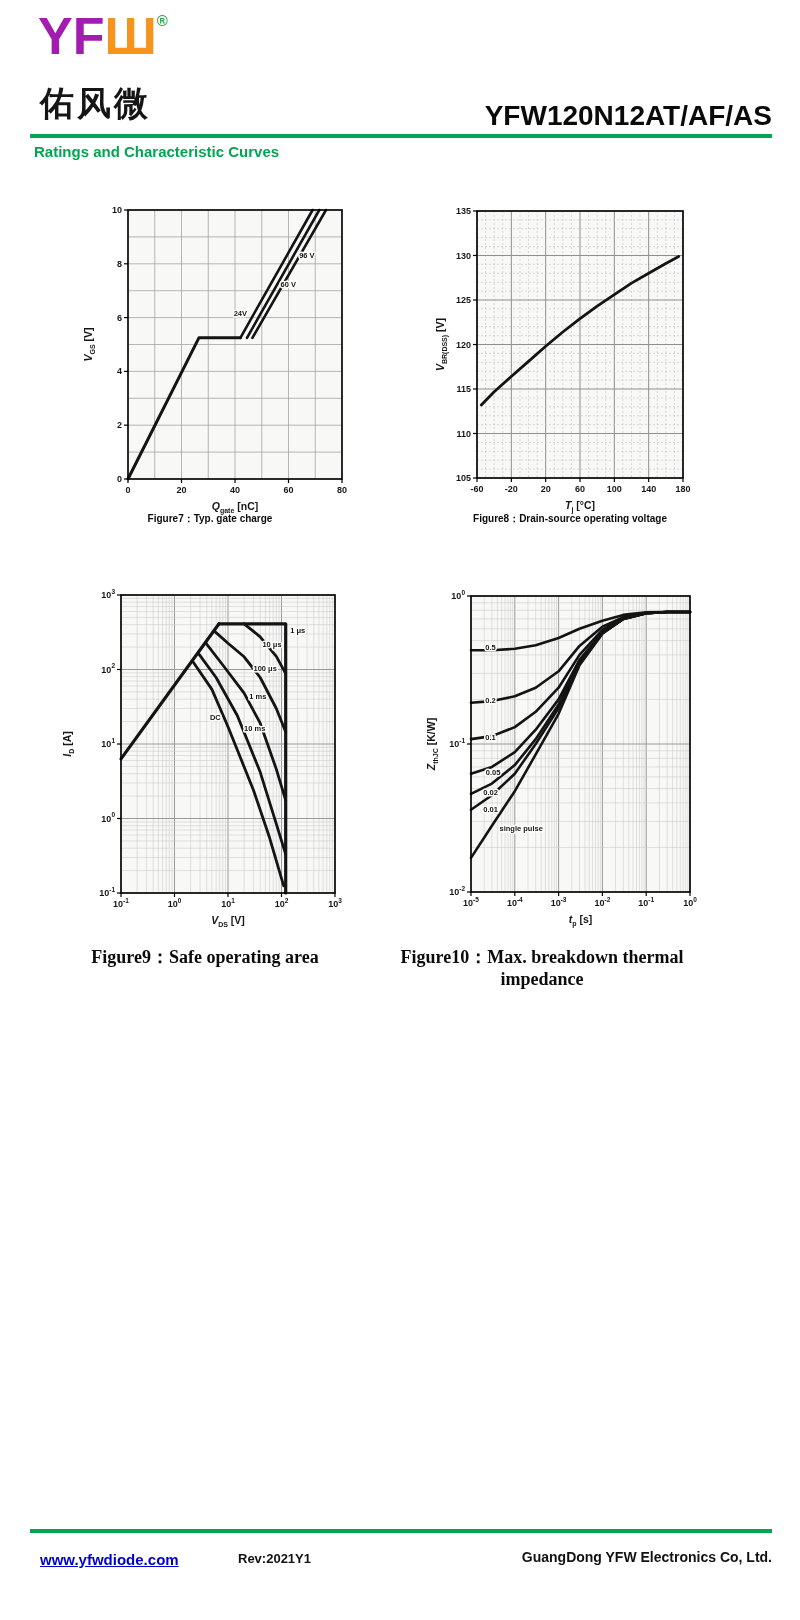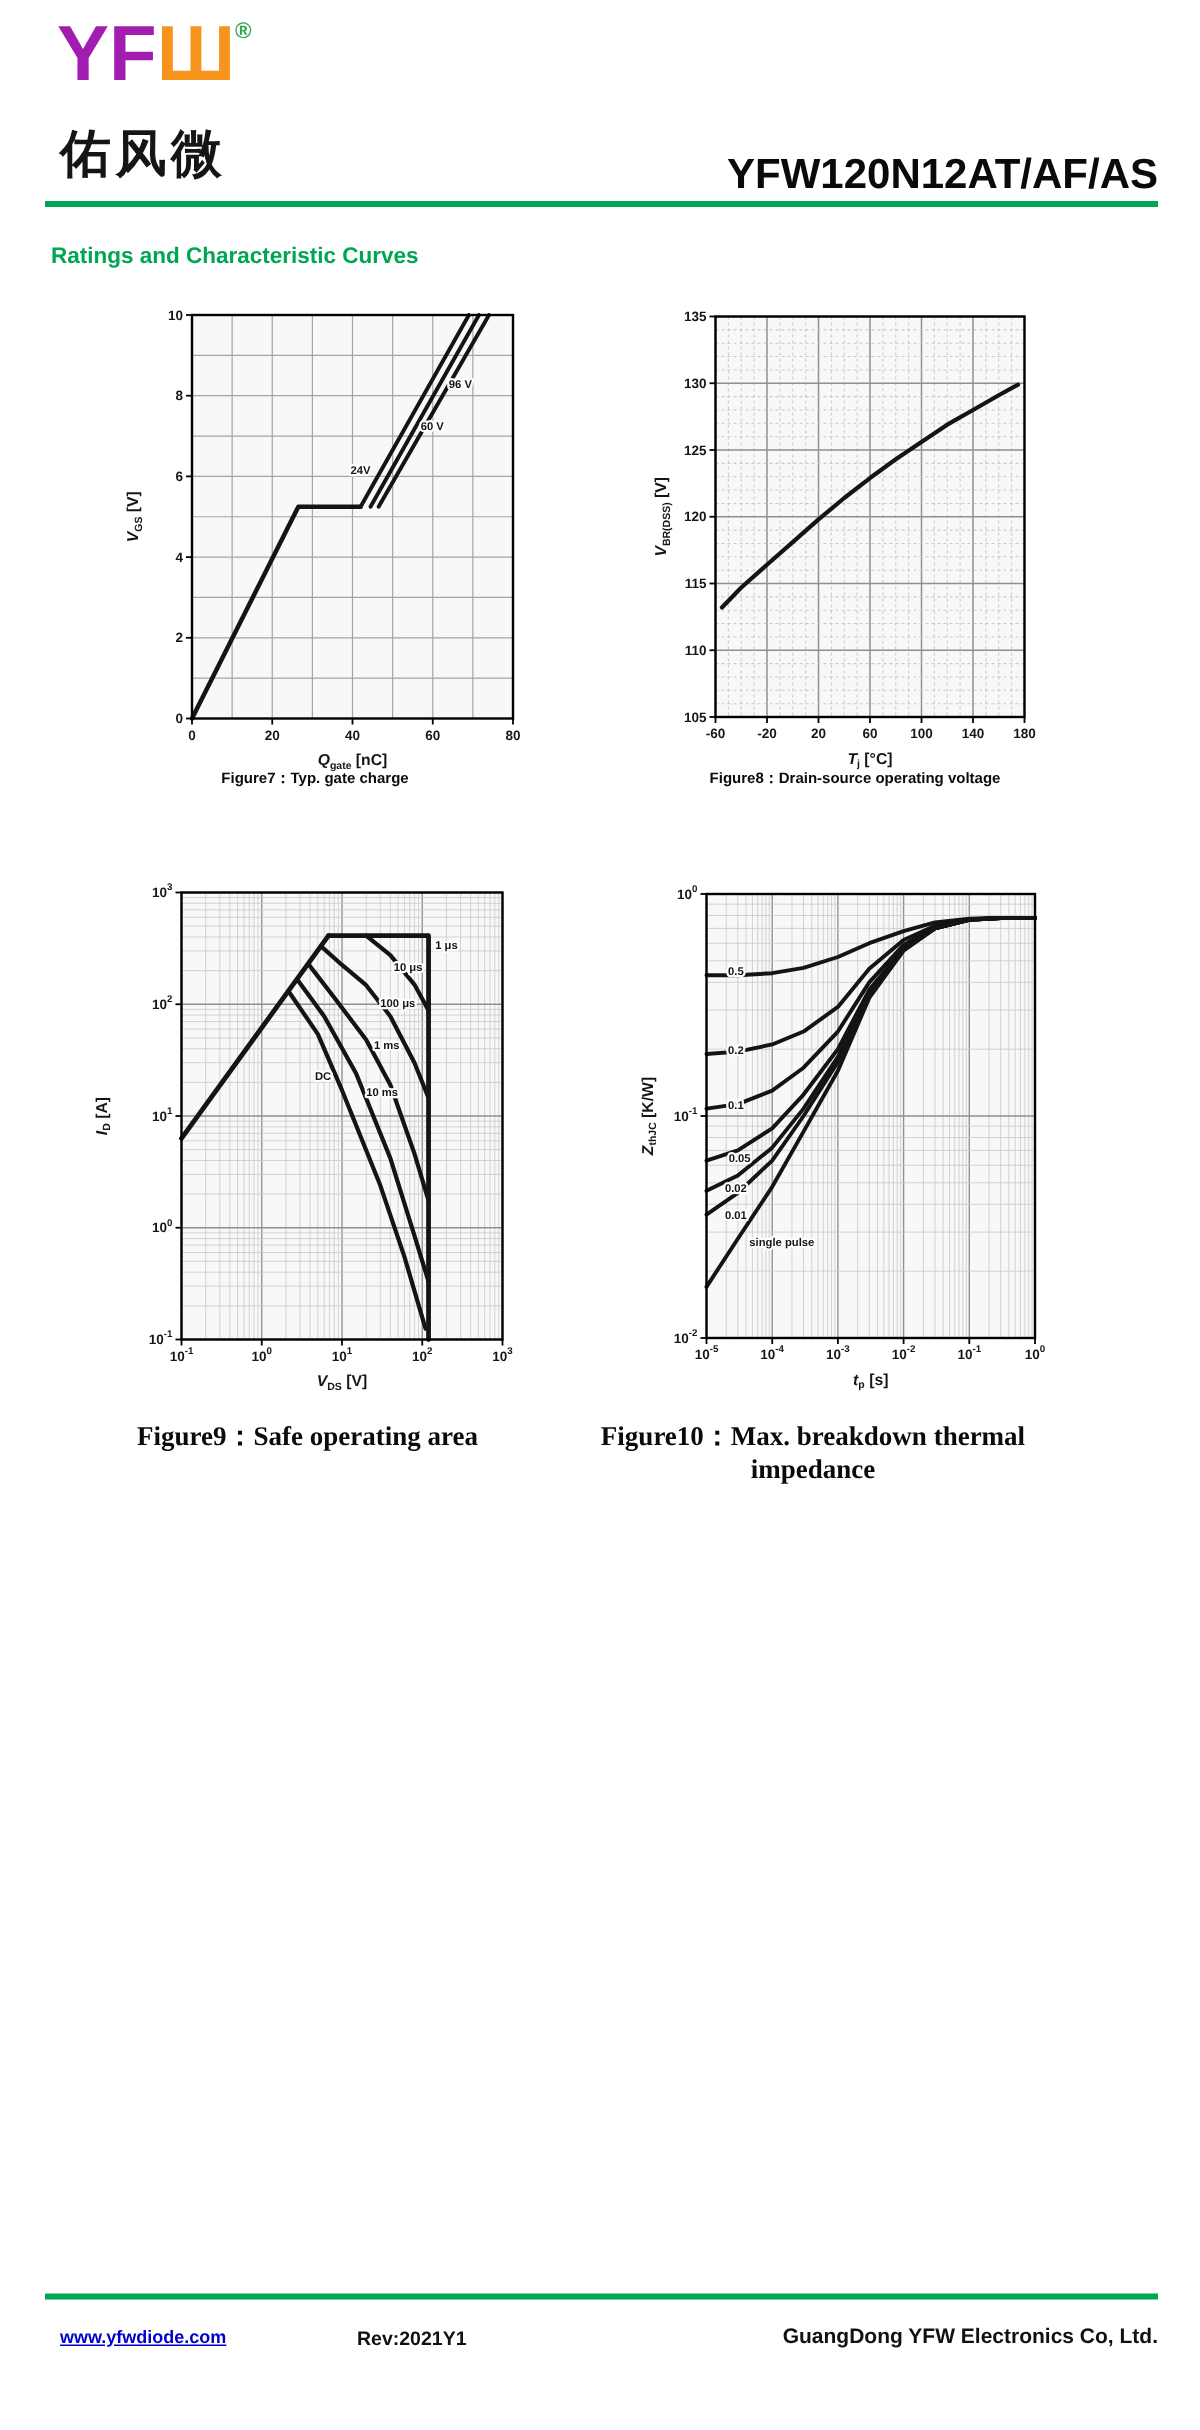--- a/index.html
+++ b/index.html
@@ -11,32 +11,32 @@
   .abs{position:absolute;}
   
   .logo-line1{left:38px;top:10px;font-weight:bold;font-size:52px;line-height:1;letter-spacing:0px;}
   .logo-yf{color:#a21caf;}
   .logo-w{color:#f7941e;}
   .logo-reg{color:#2fa64e;font-size:15px;vertical-align:28px;font-weight:bold;}
   .logo-cn{left:40px;top:86px;font-weight:bold;font-size:34px;line-height:1;color:#151515;letter-spacing:3px;font-family:"DejaVu Sans",sans-serif;}
   .part-number{right:28px;top:100px;font-weight:bold;font-size:28px;color:#0a0a0a;letter-spacing:0px;}
   .rule{left:30px;right:28px;height:4px;background:#00a651;}
   .rule-top{top:134px;}
-  .section-title{left:34px;top:143px;color:#00a651;font-weight:bold;font-size:15px;margin-top:19px;}
+  .section-title{left:34px;top:143px;color:#00a651;font-weight:bold;font-size:15px;}
   
   .cap{position:absolute;text-align:center;font-weight:bold;font-size:10px;color:#0b0b0b;}
   .cap.serif{font-family:"Liberation Serif","DejaVu Serif",serif;font-size:18px;}
   
   svg{overflow:visible;}
   svg .tick{font-size:9px;font-weight:bold;fill:#161616;font-family:"Liberation Sans","DejaVu Sans",sans-serif;}
   svg .axis{font-size:10.5px;font-weight:bold;fill:#161616;font-family:"Liberation Sans","DejaVu Sans",sans-serif;}
   svg .ann{font-size:7.5px;font-weight:bold;fill:#161616;paint-order:stroke;stroke:#fdfdfb;stroke-width:3px;stroke-linejoin:round;font-family:"Liberation Sans","DejaVu Sans",sans-serif;}
   
   .rule-bottom{top:1529px;}
-  .footer-link{left:40px;top:1551px;font-weight:bold;font-size:12px;color:#0000cc;text-decoration:underline;}
+  .footer-link{left:40px;top:1551px;font-weight:bold;font-size:15px;color:#0000cc;text-decoration:underline;}
   .footer-rev{left:238px;top:1551px;font-weight:bold;font-size:13px;}
   .footer-page{left:360px;top:1617px;width:110px;text-align:right;font-weight:normal;font-size:13px;}
   .footer-company{right:28px;top:1549px;font-weight:bold;font-size:14px;}
 </style>
 </head>
 <body>
 
 <div class="abs logo-line1">
   <span class="logo-yf">YF</span><span class="logo-w">Ш</span><span class="logo-reg">®</span>
 </div>

